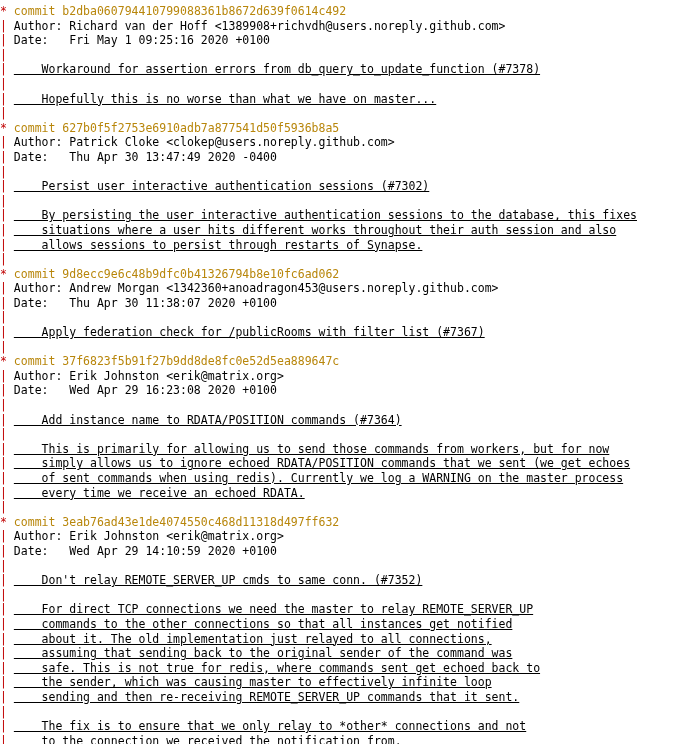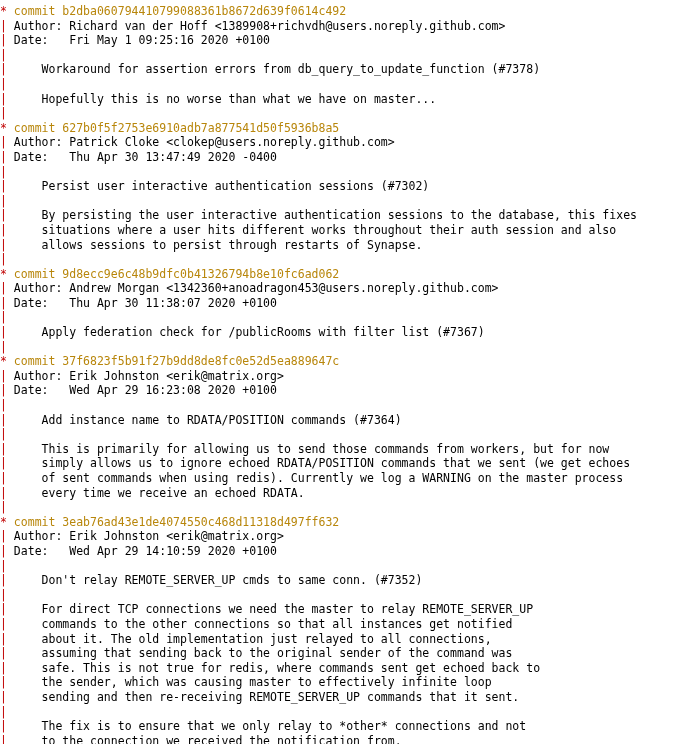--- a/index.html
+++ b/index.html
@@ -26,18 +26,18 @@
     white-space: pre;
   }
   .graph {
     color: #c00000;
     display: inline;
   }
   .graph-star { color: #c00000; }
   .commit-kw { color: #b8860b; }
   .commit-hash { color: #b8860b; }
   .meta { color: #000000; }
-  .msg { color: #000000; }
+  .msg { color: #000000; text-decoration: underline; }
 </style>
 </head>
 <body>
 
 <div id="log"><span class="line"><span class="graph graph-star">* </span><span class="commit-kw">commit </span><span class="commit-hash">b2dba060794410799088361b8672d639f0614c492</span></span><span class="line"><span class="graph">| </span><span class="meta">Author: Richard van der Hoff &lt;1389908+richvdh@users.noreply.github.com&gt;</span></span><span class="line"><span class="graph">| </span><span class="meta">Date:   Fri May 1 09:25:16 2020 +0100</span></span><span class="line"><span class="graph">| </span><span class="msg"></span></span><span class="line"><span class="graph">| </span><span class="msg">    Workaround for assertion errors from db_query_to_update_function (#7378)</span></span><span class="line"><span class="graph">| </span><span class="msg"></span></span><span class="line"><span class="graph">| </span><span class="msg">    Hopefully this is no worse than what we have on master...</span></span><span class="line"><span class="graph">| </span><span class="msg"></span></span><span class="line"><span class="graph graph-star">* </span><span class="commit-kw">commit </span><span class="commit-hash">627b0f5f2753e6910adb7a877541d50f5936b8a5</span></span><span class="line"><span class="graph">| </span><span class="meta">Author: Patrick Cloke &lt;clokep@users.noreply.github.com&gt;</span></span><span class="line"><span class="graph">| </span><span class="meta">Date:   Thu Apr 30 13:47:49 2020 -0400</span></span><span class="line"><span class="graph">| </span><span class="msg"></span></span><span class="line"><span class="graph">| </span><span class="msg">    Persist user interactive authentication sessions (#7302)</span></span><span class="line"><span class="graph">| </span><span class="msg"></span></span><span class="line"><span class="graph">| </span><span class="msg">    By persisting the user interactive authentication sessions to the database, this fixes</span></span><span class="line"><span class="graph">| </span><span class="msg">    situations where a user hits different works throughout their auth session and also</span></span><span class="line"><span class="graph">| </span><span class="msg">    allows sessions to persist through restarts of Synapse.</span></span><span class="line"><span class="graph">| </span><span class="msg"></span></span><span class="line"><span class="graph graph-star">* </span><span class="commit-kw">commit </span><span class="commit-hash">9d8ecc9e6c48b9dfc0b41326794b8e10fc6ad062</span></span><span class="line"><span class="graph">| </span><span class="meta">Author: Andrew Morgan &lt;1342360+anoadragon453@users.noreply.github.com&gt;</span></span><span class="line"><span class="graph">| </span><span class="meta">Date:   Thu Apr 30 11:38:07 2020 +0100</span></span><span class="line"><span class="graph">| </span><span class="msg"></span></span><span class="line"><span class="graph">| </span><span class="msg">    Apply federation check for /publicRooms with filter list (#7367)</span></span><span class="line"><span class="graph">| </span><span class="msg"></span></span><span class="line"><span class="graph graph-star">* </span><span class="commit-kw">commit </span><span class="commit-hash">37f6823f5b91f27b9dd8de8fc0e52d5ea889647c</span></span><span class="line"><span class="graph">| </span><span class="meta">Author: Erik Johnston &lt;erik@matrix.org&gt;</span></span><span class="line"><span class="graph">| </span><span class="meta">Date:   Wed Apr 29 16:23:08 2020 +0100</span></span><span class="line"><span class="graph">| </span><span class="msg"></span></span><span class="line"><span class="graph">| </span><span class="msg">    Add instance name to RDATA/POSITION commands (#7364)</span></span><span class="line"><span class="graph">| </span><span class="msg"></span></span><span class="line"><span class="graph">| </span><span class="msg">    This is primarily for allowing us to send those commands from workers, but for now</span></span><span class="line"><span class="graph">| </span><span class="msg">    simply allows us to ignore echoed RDATA/POSITION commands that we sent (we get echoes</span></span><span class="line"><span class="graph">| </span><span class="msg">    of sent commands when using redis). Currently we log a WARNING on the master process</span></span><span class="line"><span class="graph">| </span><span class="msg">    every time we receive an echoed RDATA.</span></span><span class="line"><span class="graph">| </span><span class="msg"></span></span><span class="line"><span class="graph graph-star">* </span><span class="commit-kw">commit </span><span class="commit-hash">3eab76ad43e1de4074550c468d11318d497ff632</span></span><span class="line"><span class="graph">| </span><span class="meta">Author: Erik Johnston &lt;erik@matrix.org&gt;</span></span><span class="line"><span class="graph">| </span><span class="meta">Date:   Wed Apr 29 14:10:59 2020 +0100</span></span><span class="line"><span class="graph">| </span><span class="msg"></span></span><span class="line"><span class="graph">| </span><span class="msg">    Don't relay REMOTE_SERVER_UP cmds to same conn. (#7352)</span></span><span class="line"><span class="graph">| </span><span class="msg"></span></span><span class="line"><span class="graph">| </span><span class="msg">    For direct TCP connections we need the master to relay REMOTE_SERVER_UP</span></span><span class="line"><span class="graph">| </span><span class="msg">    commands to the other connections so that all instances get notified</span></span><span class="line"><span class="graph">| </span><span class="msg">    about it. The old implementation just relayed to all connections,</span></span><span class="line"><span class="graph">| </span><span class="msg">    assuming that sending back to the original sender of the command was</span></span><span class="line"><span class="graph">| </span><span class="msg">    safe. This is not true for redis, where commands sent get echoed back to</span></span><span class="line"><span class="graph">| </span><span class="msg">    the sender, which was causing master to effectively infinite loop</span></span><span class="line"><span class="graph">| </span><span class="msg">    sending and then re-receiving REMOTE_SERVER_UP commands that it sent.</span></span><span class="line"><span class="graph">| </span><span class="msg"></span></span><span class="line"><span class="graph">| </span><span class="msg">    The fix is to ensure that we only relay to *other* connections and not</span></span><span class="line"><span class="graph">| </span><span class="msg">    to the connection we received the notification from.</span></span></div>
 
 </body></html>

